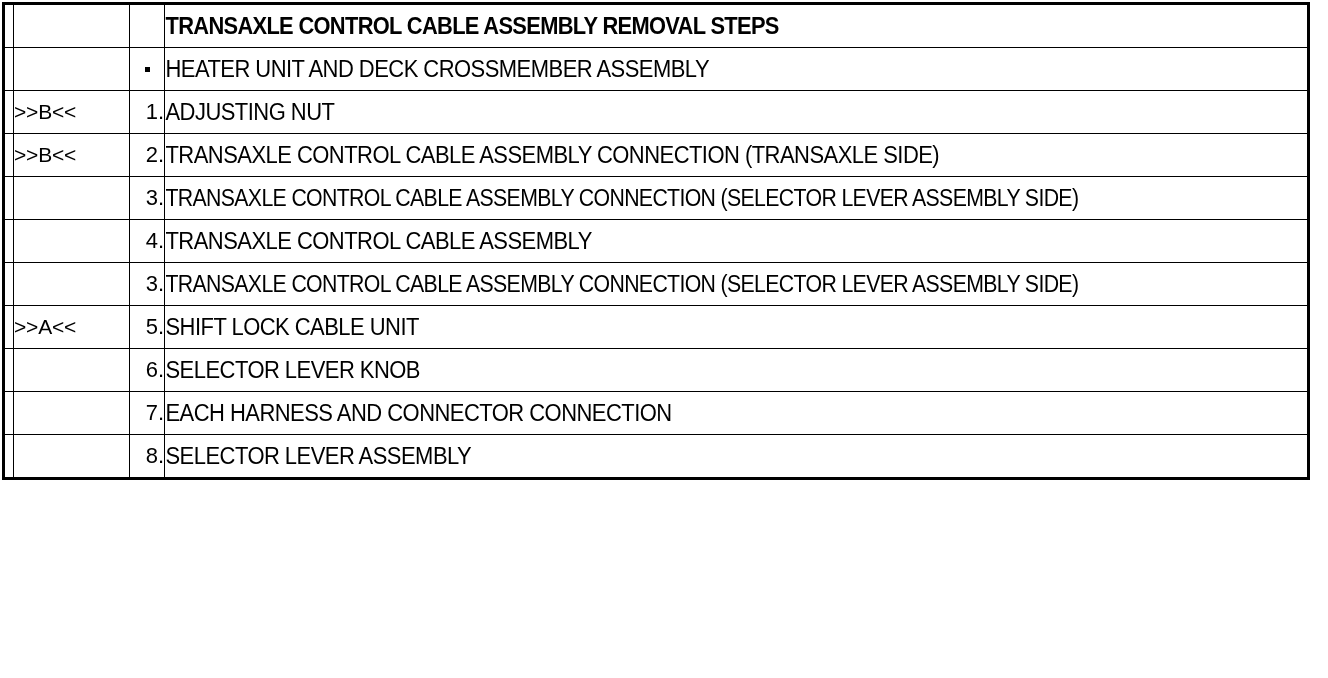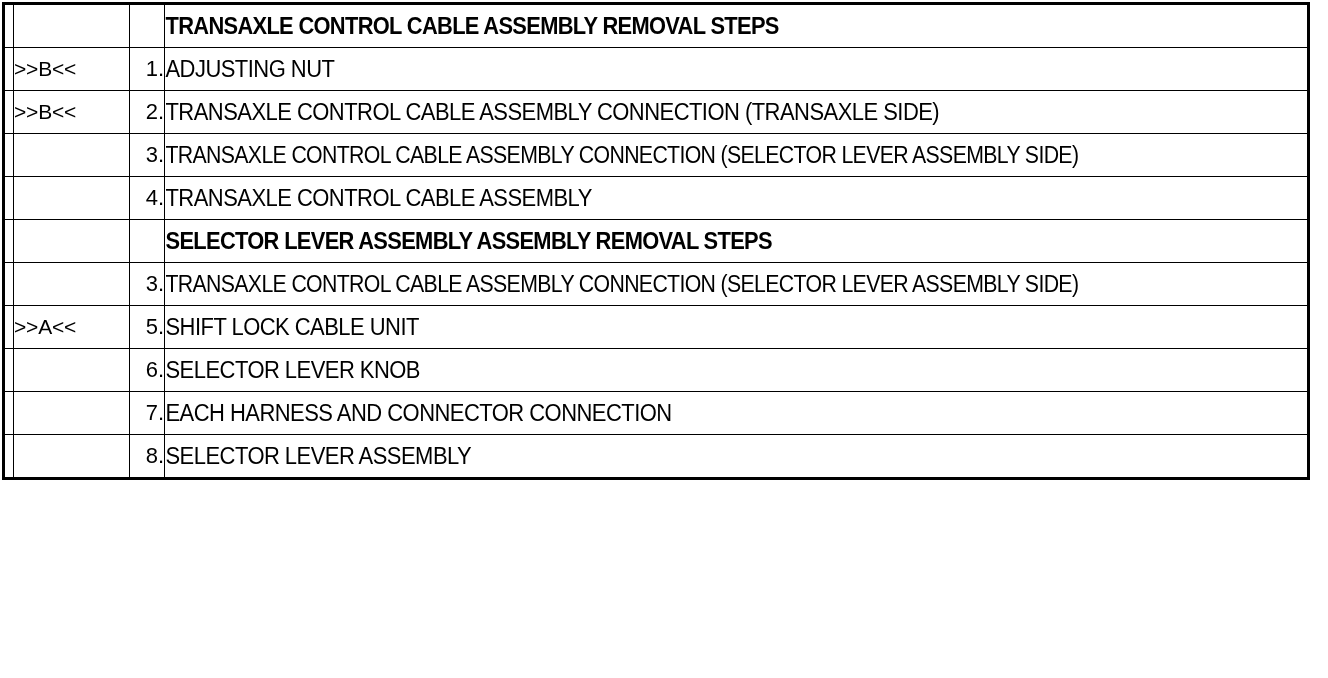--- a/index.html
+++ b/index.html
@@ -124,20 +124,26 @@
     <tbody id="steps-tbody">
 
     <tr class="row-header">
           <td class="cell-spacer"></td>
           <td class="cell-marker"></td>
           <td class="cell-num"></td>
           <td class="cell-text">TRANSAXLE CONTROL CABLE ASSEMBLY REMOVAL STEPS</td>
         </tr>
         <tr>
           <td class="cell-spacer"></td>
+          <td class="cell-marker"></td>
+          <td class="cell-num is-bullet"><span class="bullet-mark"></span></td>
+          <td class="cell-text">HEATER UNIT AND DECK CROSSMEMBER ASSEMBLY</td>
+        </tr>
+        <tr>
+          <td class="cell-spacer"></td>
           <td class="cell-marker">&gt;&gt;B&lt;&lt;</td>
           <td class="cell-num">1.</td>
           <td class="cell-text">ADJUSTING NUT</td>
         </tr>
         <tr>
           <td class="cell-spacer"></td>
           <td class="cell-marker">&gt;&gt;B&lt;&lt;</td>
           <td class="cell-num">2.</td>
           <td class="cell-text">TRANSAXLE CONTROL CABLE ASSEMBLY CONNECTION (TRANSAXLE SIDE)</td>
         </tr>
@@ -145,26 +151,20 @@
           <td class="cell-spacer"></td>
           <td class="cell-marker"></td>
           <td class="cell-num">3.</td>
           <td class="cell-text">TRANSAXLE CONTROL CABLE ASSEMBLY CONNECTION (SELECTOR LEVER ASSEMBLY SIDE)</td>
         </tr>
         <tr>
           <td class="cell-spacer"></td>
           <td class="cell-marker"></td>
           <td class="cell-num">4.</td>
           <td class="cell-text">TRANSAXLE CONTROL CABLE ASSEMBLY</td>
-        </tr>
-        <tr class="row-header">
-          <td class="cell-spacer"></td>
-          <td class="cell-marker"></td>
-          <td class="cell-num"></td>
-          <td class="cell-text">SELECTOR LEVER ASSEMBLY ASSEMBLY REMOVAL STEPS</td>
         </tr>
         <tr class="row-long">
           <td class="cell-spacer"></td>
           <td class="cell-marker"></td>
           <td class="cell-num">3.</td>
           <td class="cell-text">TRANSAXLE CONTROL CABLE ASSEMBLY CONNECTION (SELECTOR LEVER ASSEMBLY SIDE)</td>
         </tr>
         <tr>
           <td class="cell-spacer"></td>
           <td class="cell-marker">&gt;&gt;A&lt;&lt;</td>

